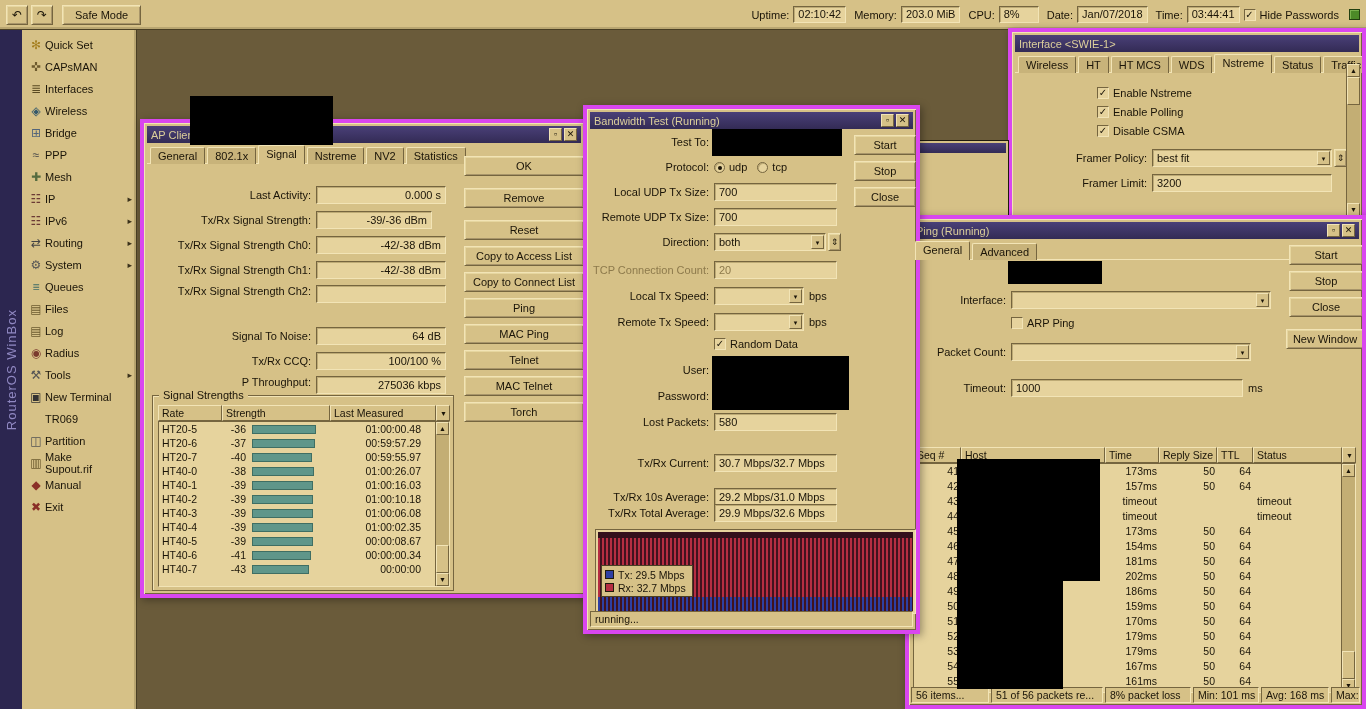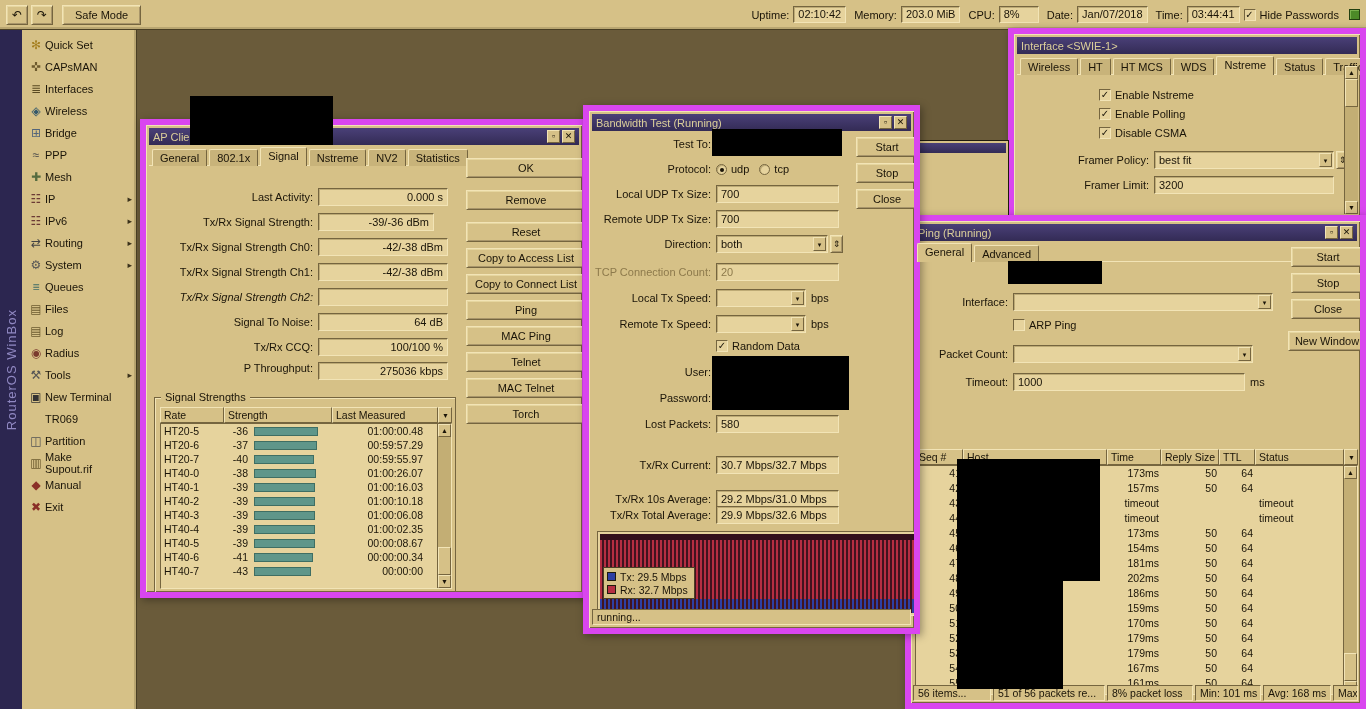--- a/index.html
+++ b/index.html
@@ -34,21 +34,21 @@
            display:flex; align-items:center; justify-content:center; }
   .brand span { writing-mode:vertical-rl; transform:rotate(180deg); color:#9088c2; font-size:13px; letter-spacing:1px; }
   .sidebar { position:absolute; left:22px; top:30px; width:115px; height:679px; background:#d6c187;
              border-right:1px solid #4a3f24; box-shadow:inset -2px 0 0 #b9a671; padding-top:4px; }
   .mi { display:flex; align-items:center; height:22px; padding:0 4px 0 5px; cursor:default; }
   .mi-icon { width:18px; font-size:12px; text-align:center; color:#453a1a; }
   .mi-label { flex:1; }
   .mi-caret { width:10px; font-size:9px; color:#3a311a; text-align:right; }
 
   
-  .window { position:absolute; background:#d6c187; border:6px solid #d946ef; overflow:hidden;
+  .window { position:absolute; background:#d6c187; border:4px solid #d946ef; overflow:hidden;
             box-shadow:inset 1px 1px 0 #f2e4b6, inset -1px -1px 0 #75653f, 2px 2px 8px rgba(0,0,0,.35); padding:2px; }
   .titlebar { position:relative; height:17px; background:linear-gradient(180deg,#4a4078,#332b55); color:#dccf9a;
               display:flex; align-items:center; padding:0 4px; margin:1px; }
   .titlebar .title { flex:1; white-space:nowrap; overflow:hidden; }
   .tbtn { width:13px; height:13px; margin-left:2px; background:#d6c187; border:1px solid; border-color:#f2e4b6 #75653f #75653f #f2e4b6;
           font-size:9px; line-height:11px; text-align:center; color:#1a1408; flex:0 0 auto; }
   .tabs { position:absolute; left:3px; right:3px; display:flex; align-items:flex-end; gap:2px; height:20px; border-bottom:1px solid #f2e4b6; padding-left:3px; }
   .tab { padding:2px 7px 2px; background:#c8b37a; border:1px solid; border-color:#f2e4b6 #75653f #75653f #f2e4b6;
          border-bottom:none; border-radius:2px 2px 0 0; position:relative; top:1px; white-space:nowrap; }
   .tab.active { background:#d6c187; padding-bottom:4px; top:1px; z-index:2; }
@@ -353,21 +353,21 @@
           <span class="cb-mark">✓</span>
         </span>
       <span class="rlabel">ARP Ping</span>
     </div>
     <div class="pg-row" style="top:124px;">
       <span class="flabel" style="width:96px;">Packet Count:</span>
       <span class="field dd" style="width:240px;">
           <span class="ddbtn"><span>▾</span></span>
         </span>
     </div>
-    <div class="pg-row" style="top:152px;justify-content:flex-end;">
+    <div class="pg-row" style="top:160px;justify-content:flex-end;">
       <span class="flabel" style="width:96px;">Timeout:</span>
       <span class="field" style="width:232px;">1000</span>
       <span class="unit">ms</span>
     </div>
     <div class="btn wbtn" style="left:380px;top:26px;width:74px;">Start</div>
     <div class="btn wbtn" style="left:380px;top:52px;width:74px;">Stop</div>
     <div class="btn wbtn" style="left:380px;top:78px;width:74px;">Close</div>
     <div class="btn wbtn" style="left:377px;top:110px;width:78px;">New Window</div>
 
     <div style="position:absolute;left:4px;top:228px;width:443px;">
@@ -566,21 +566,21 @@
         <div style="display:flex;align-items:center;height:19px;margin-bottom:6px;">
           <span class="flabel" style="width:164px;">Tx/Rx Signal Strength Ch0:</span>
           <span class="field ra" style="width:130px;">-42/-38 dBm</span>
         </div>
 
         <div style="display:flex;align-items:center;height:19px;margin-bottom:6px;">
           <span class="flabel" style="width:164px;">Tx/Rx Signal Strength Ch1:</span>
           <span class="field ra" style="width:130px;">-42/-38 dBm</span>
         </div>
 
-        <div style="display:flex;align-items:center;height:19px;margin-bottom:6px;font-style:italic;">
+        <div style="display:flex;height:19px;margin-bottom:22px;">
           <span class="flabel" style="width:164px;">Tx/Rx Signal Strength Ch2:</span>
           <span class="field ra" style="width:130px;"></span>
         </div>
 
         <div style="display:flex;align-items:center;height:19px;margin-bottom:6px;">
           <span class="flabel" style="width:164px;">Signal To Noise:</span>
           <span class="field ra" style="width:130px;">64 dB</span>
         </div>
 
         <div style="display:flex;align-items:center;height:19px;margin-bottom:6px;">

